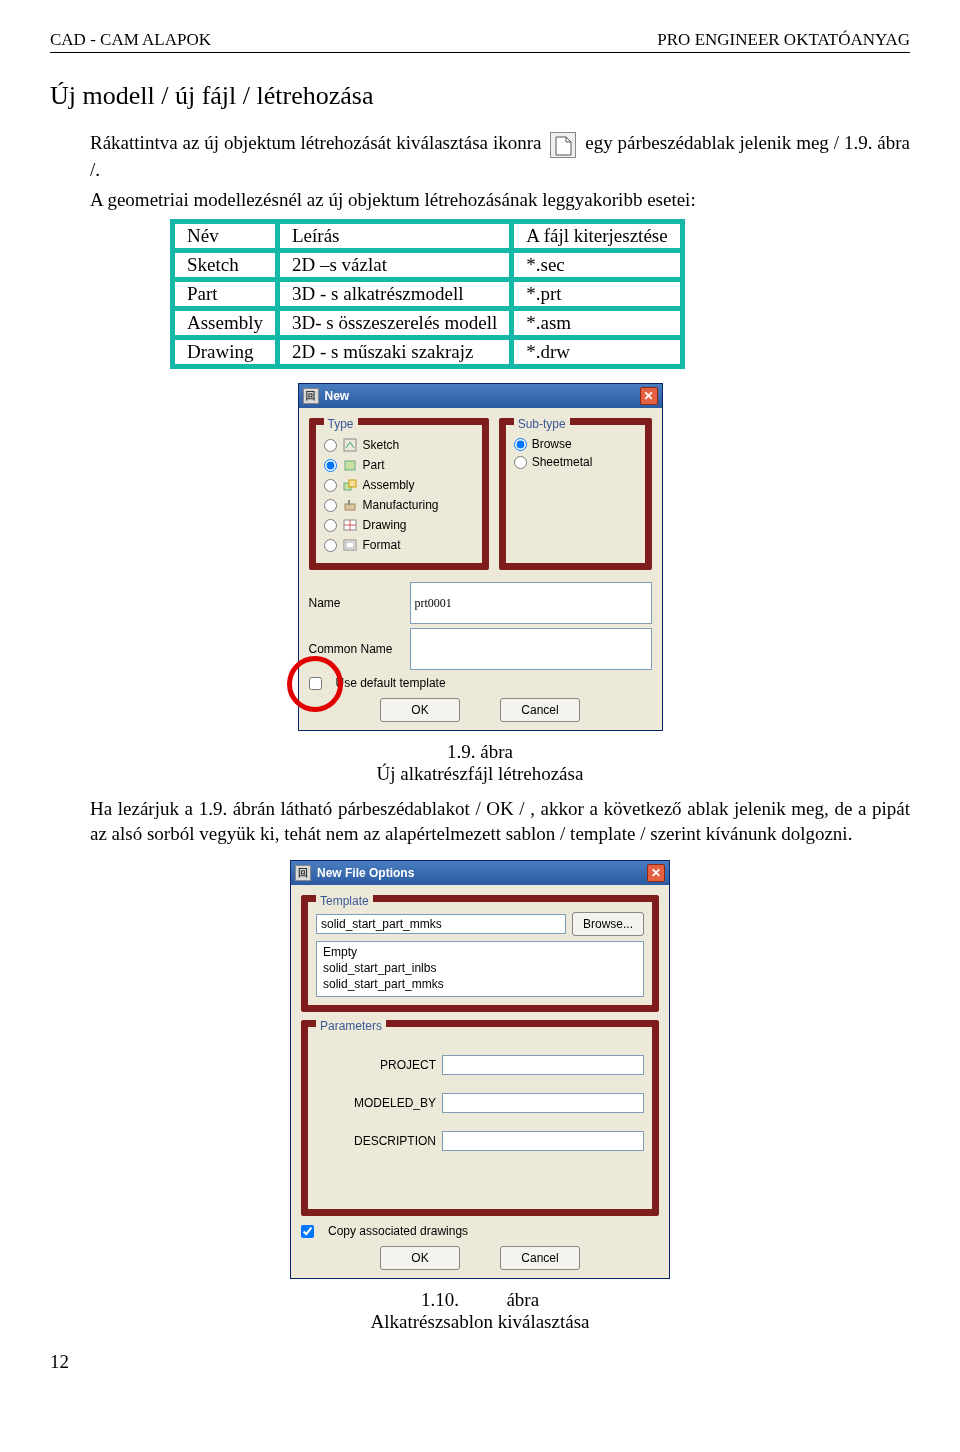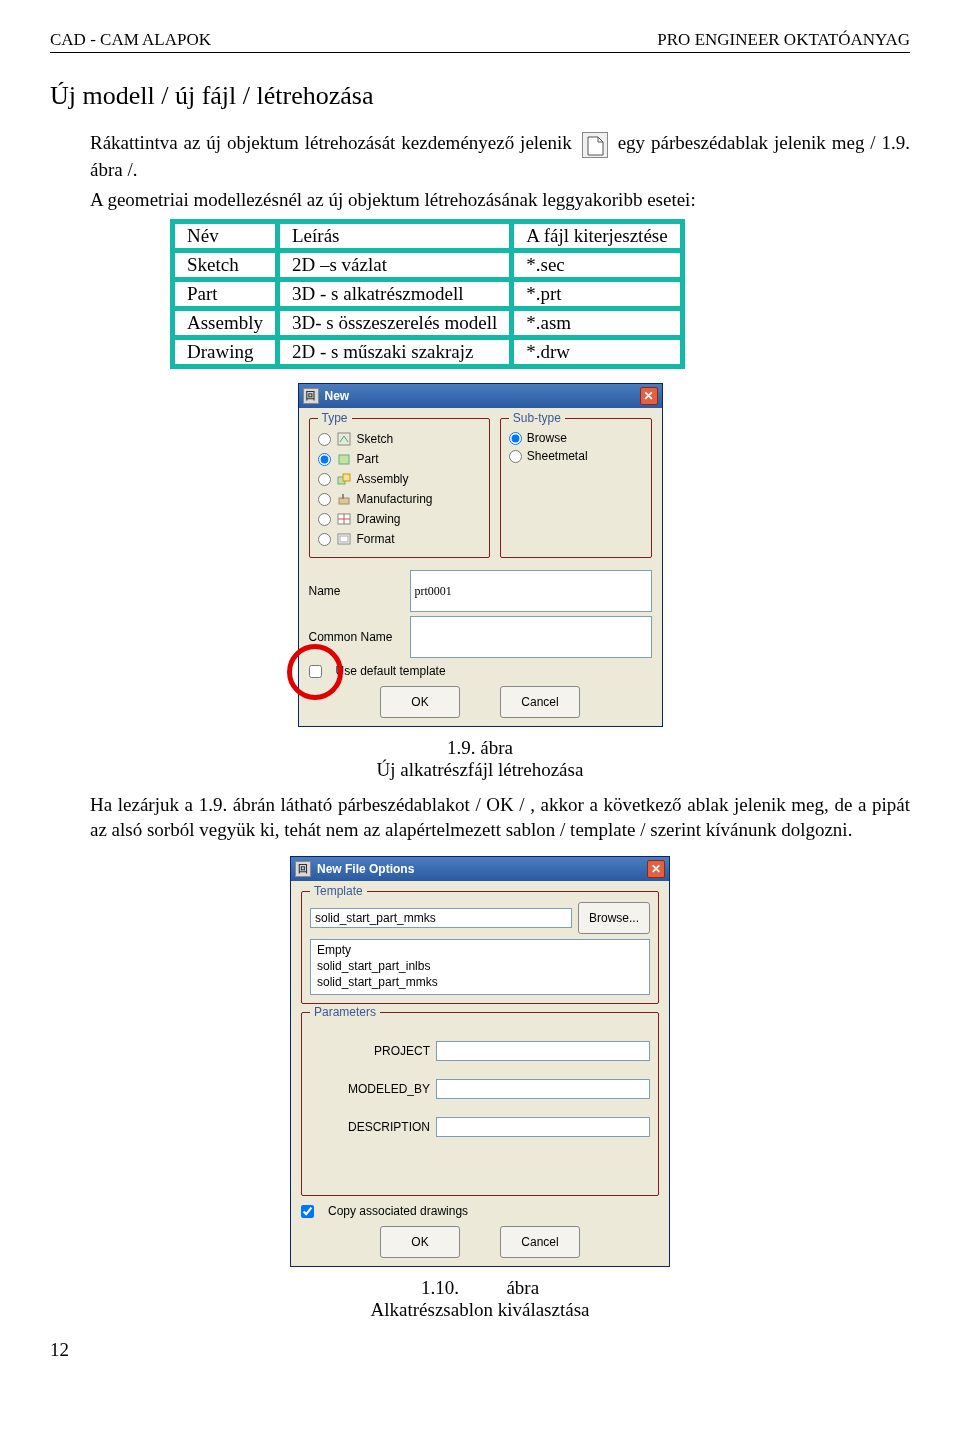--- a/index.html
+++ b/index.html
@@ -100,21 +100,21 @@
     border-radius: 2px;
     display: flex;
     align-items: center;
     justify-content: center;
     color: #fff;
     font-size: 12px;
     font-weight: bold;
   }
   .dialog-body { padding: 10px 10px 8px 10px; }
   .groupbox {
-    border: 1px solid #7f1d1d;
+    border: 7px solid #7f1d1d;
     border-radius: 2px;
     padding: 10px 8px 8px 8px;
     margin-bottom: 8px;
     position: relative;
   }
   .groupbox .legend {
     position: absolute;
     top: -8px;
     left: 8px;
     background: #ece9d8;
@@ -171,21 +171,21 @@
     pointer-events: none;
   }
   .btn-row {
     display: flex;
     justify-content: center;
     gap: 40px;
     margin-top: 8px;
   }
   .win-btn {
     min-width: 80px;
-    height: 32px;
+    height: 24px;
     background: #f4f3ee;
     border: 1px solid #888;
     border-radius: 3px;
     font-family: Tahoma, sans-serif;
     font-size: 12px;
     padding: 0 10px;
     cursor: pointer;
   }
   .caption {
     text-align: center;
@@ -242,21 +242,21 @@
 <div class="page">
   <div class="header-row">
     <span>CAD - CAM ALAPOK</span>
     <span>PRO ENGINEER OKTATÓANYAG</span>
   </div>
 
   <div class="h1">Új modell / új fájl / létrehozása</div>
 
   <div class="para-wrap">
     <p class="para indent">
-      <span>Rákattintva az új objektum létrehozását kezdeményező jelenik</span>
+      <span>Rákattintva az új objektum létrehozását kiválasztása ikonra</span>
       <span class="new-icon-inline">
         <svg width="18" height="20" viewBox="0 0 18 20">
           <path d="M1 1 h10 l5 5 v13 h-15 z" fill="#fff" stroke="#555" stroke-width="1"></path>
           <path d="M11 1 v5 h5" fill="none" stroke="#555" stroke-width="1"></path>
         </svg>
       </span>
       <span>egy párbeszédablak jelenik meg / 1.9. ábra /.</span>
     </p>
   </div>
   <p class="para indent">A geometriai modellezésnél az új objektum létrehozásának leggyakoribb esetei:</p>

